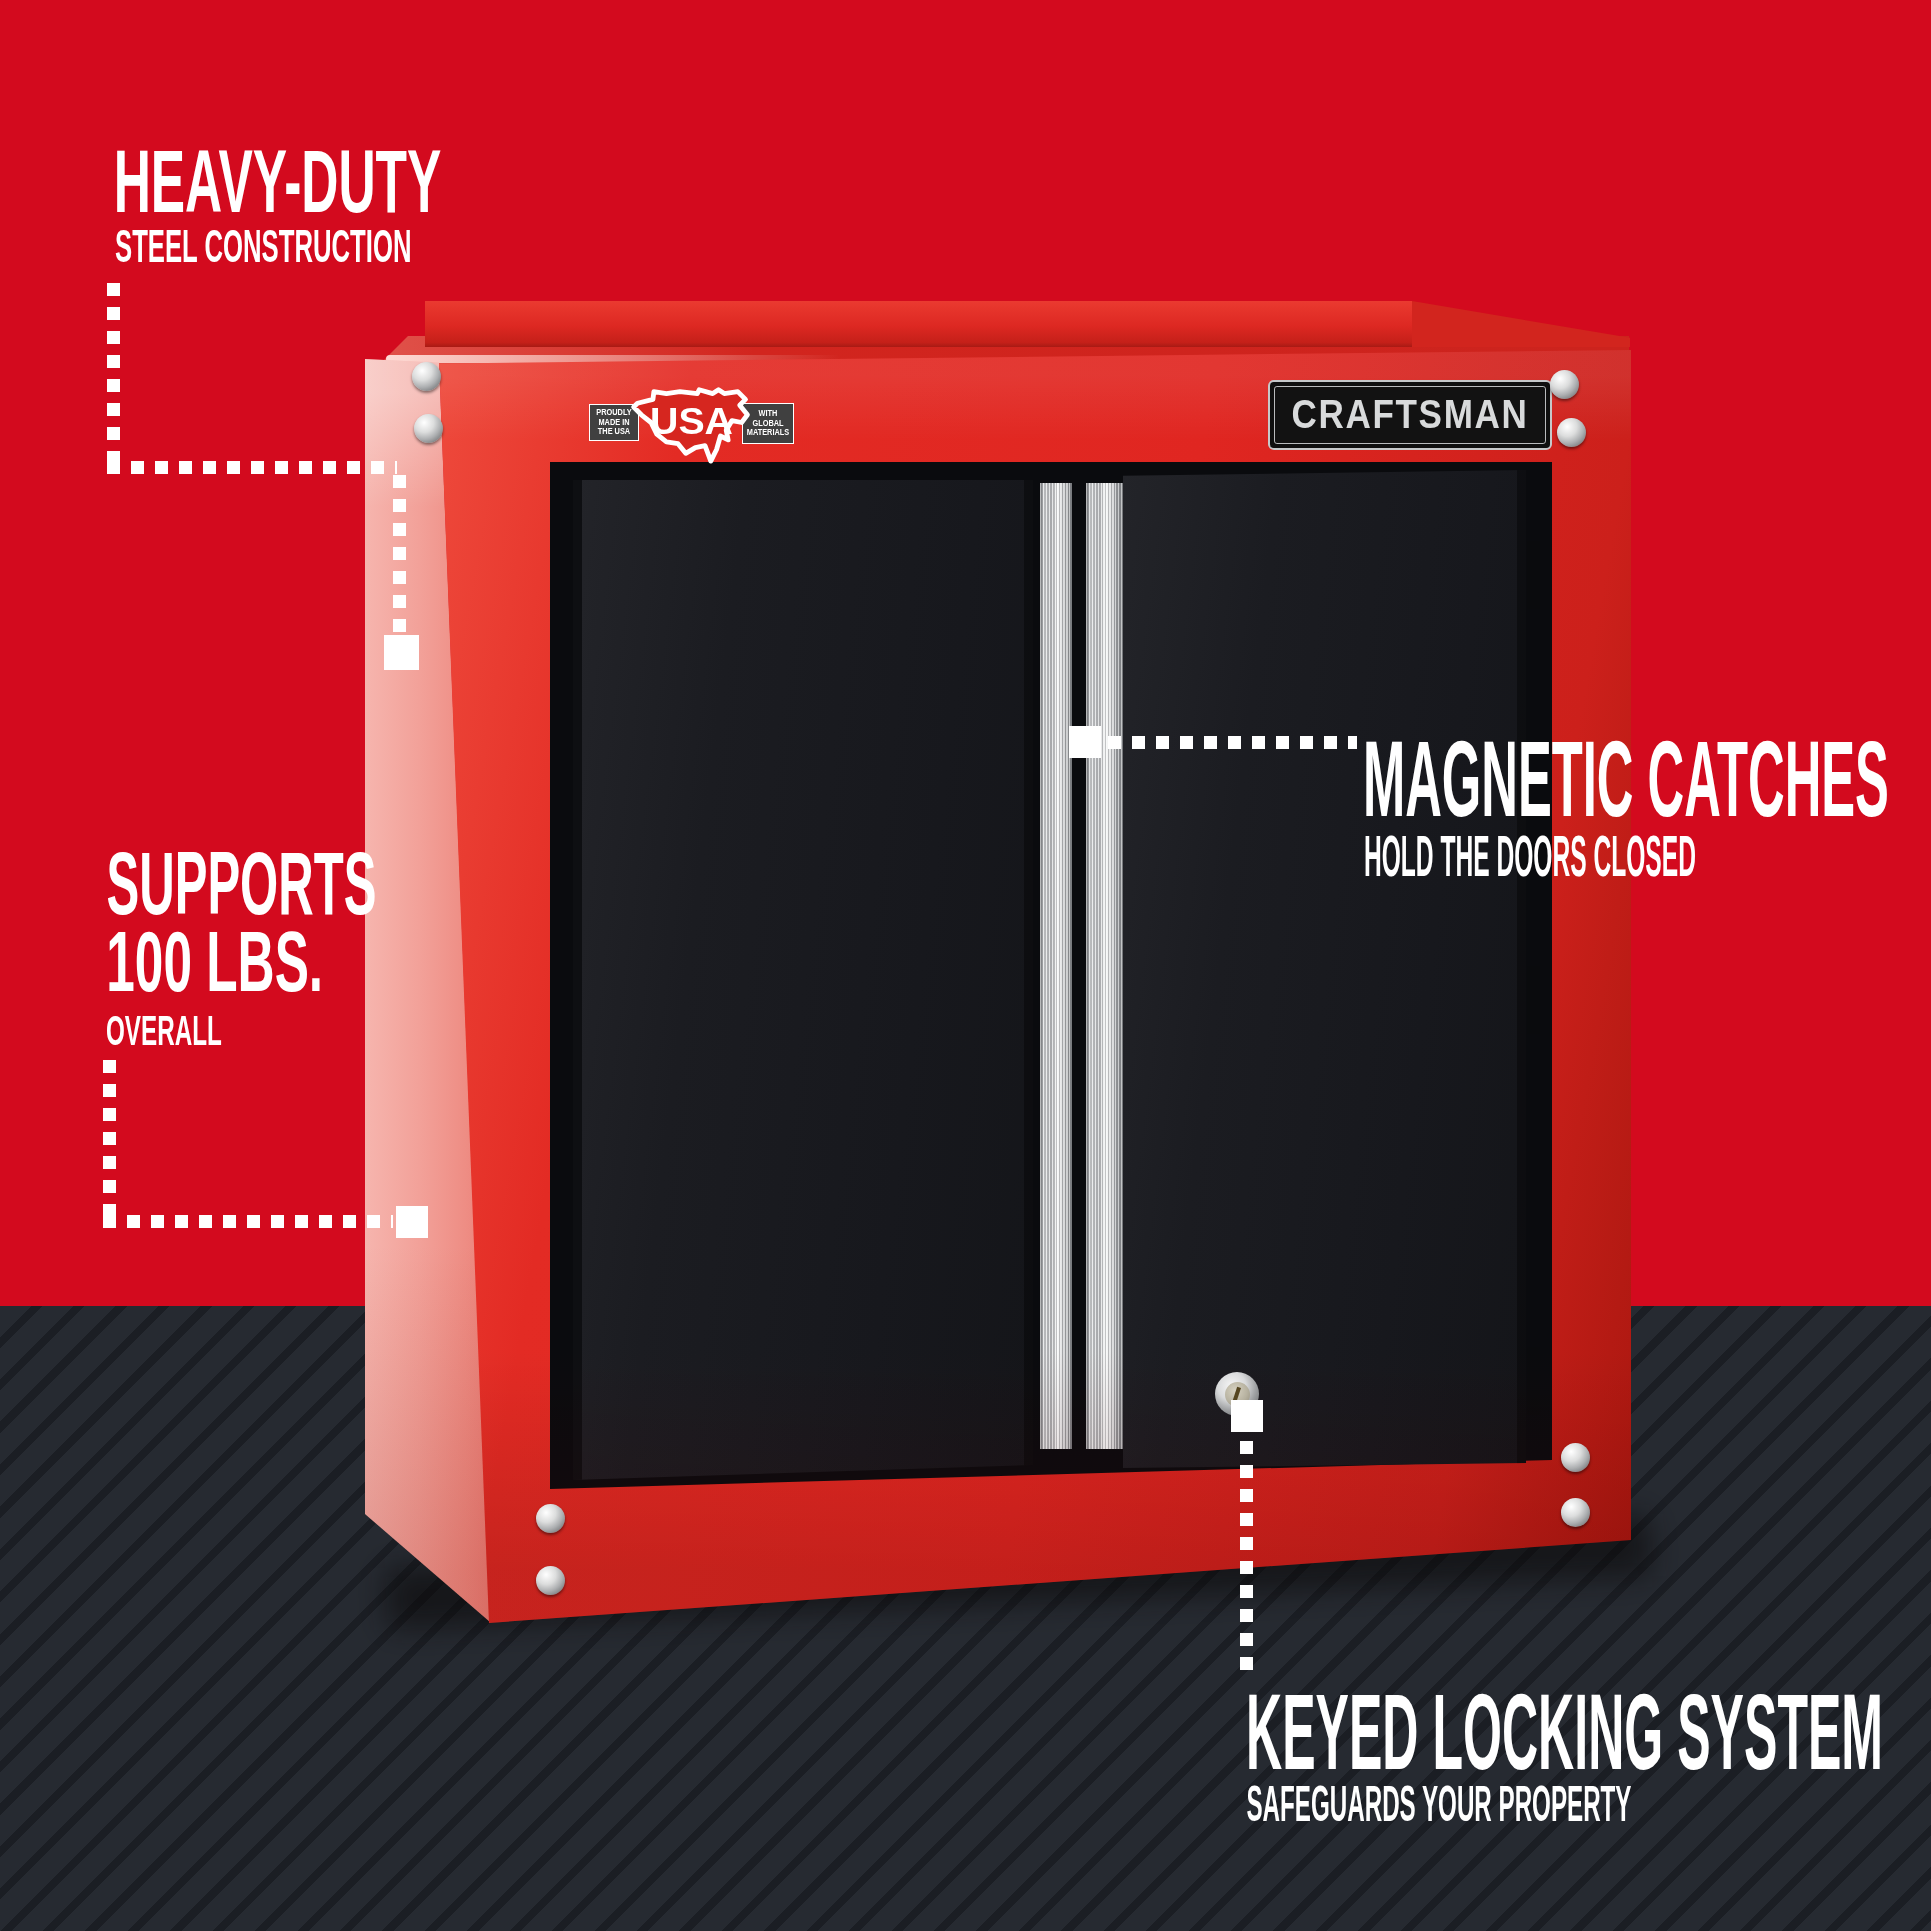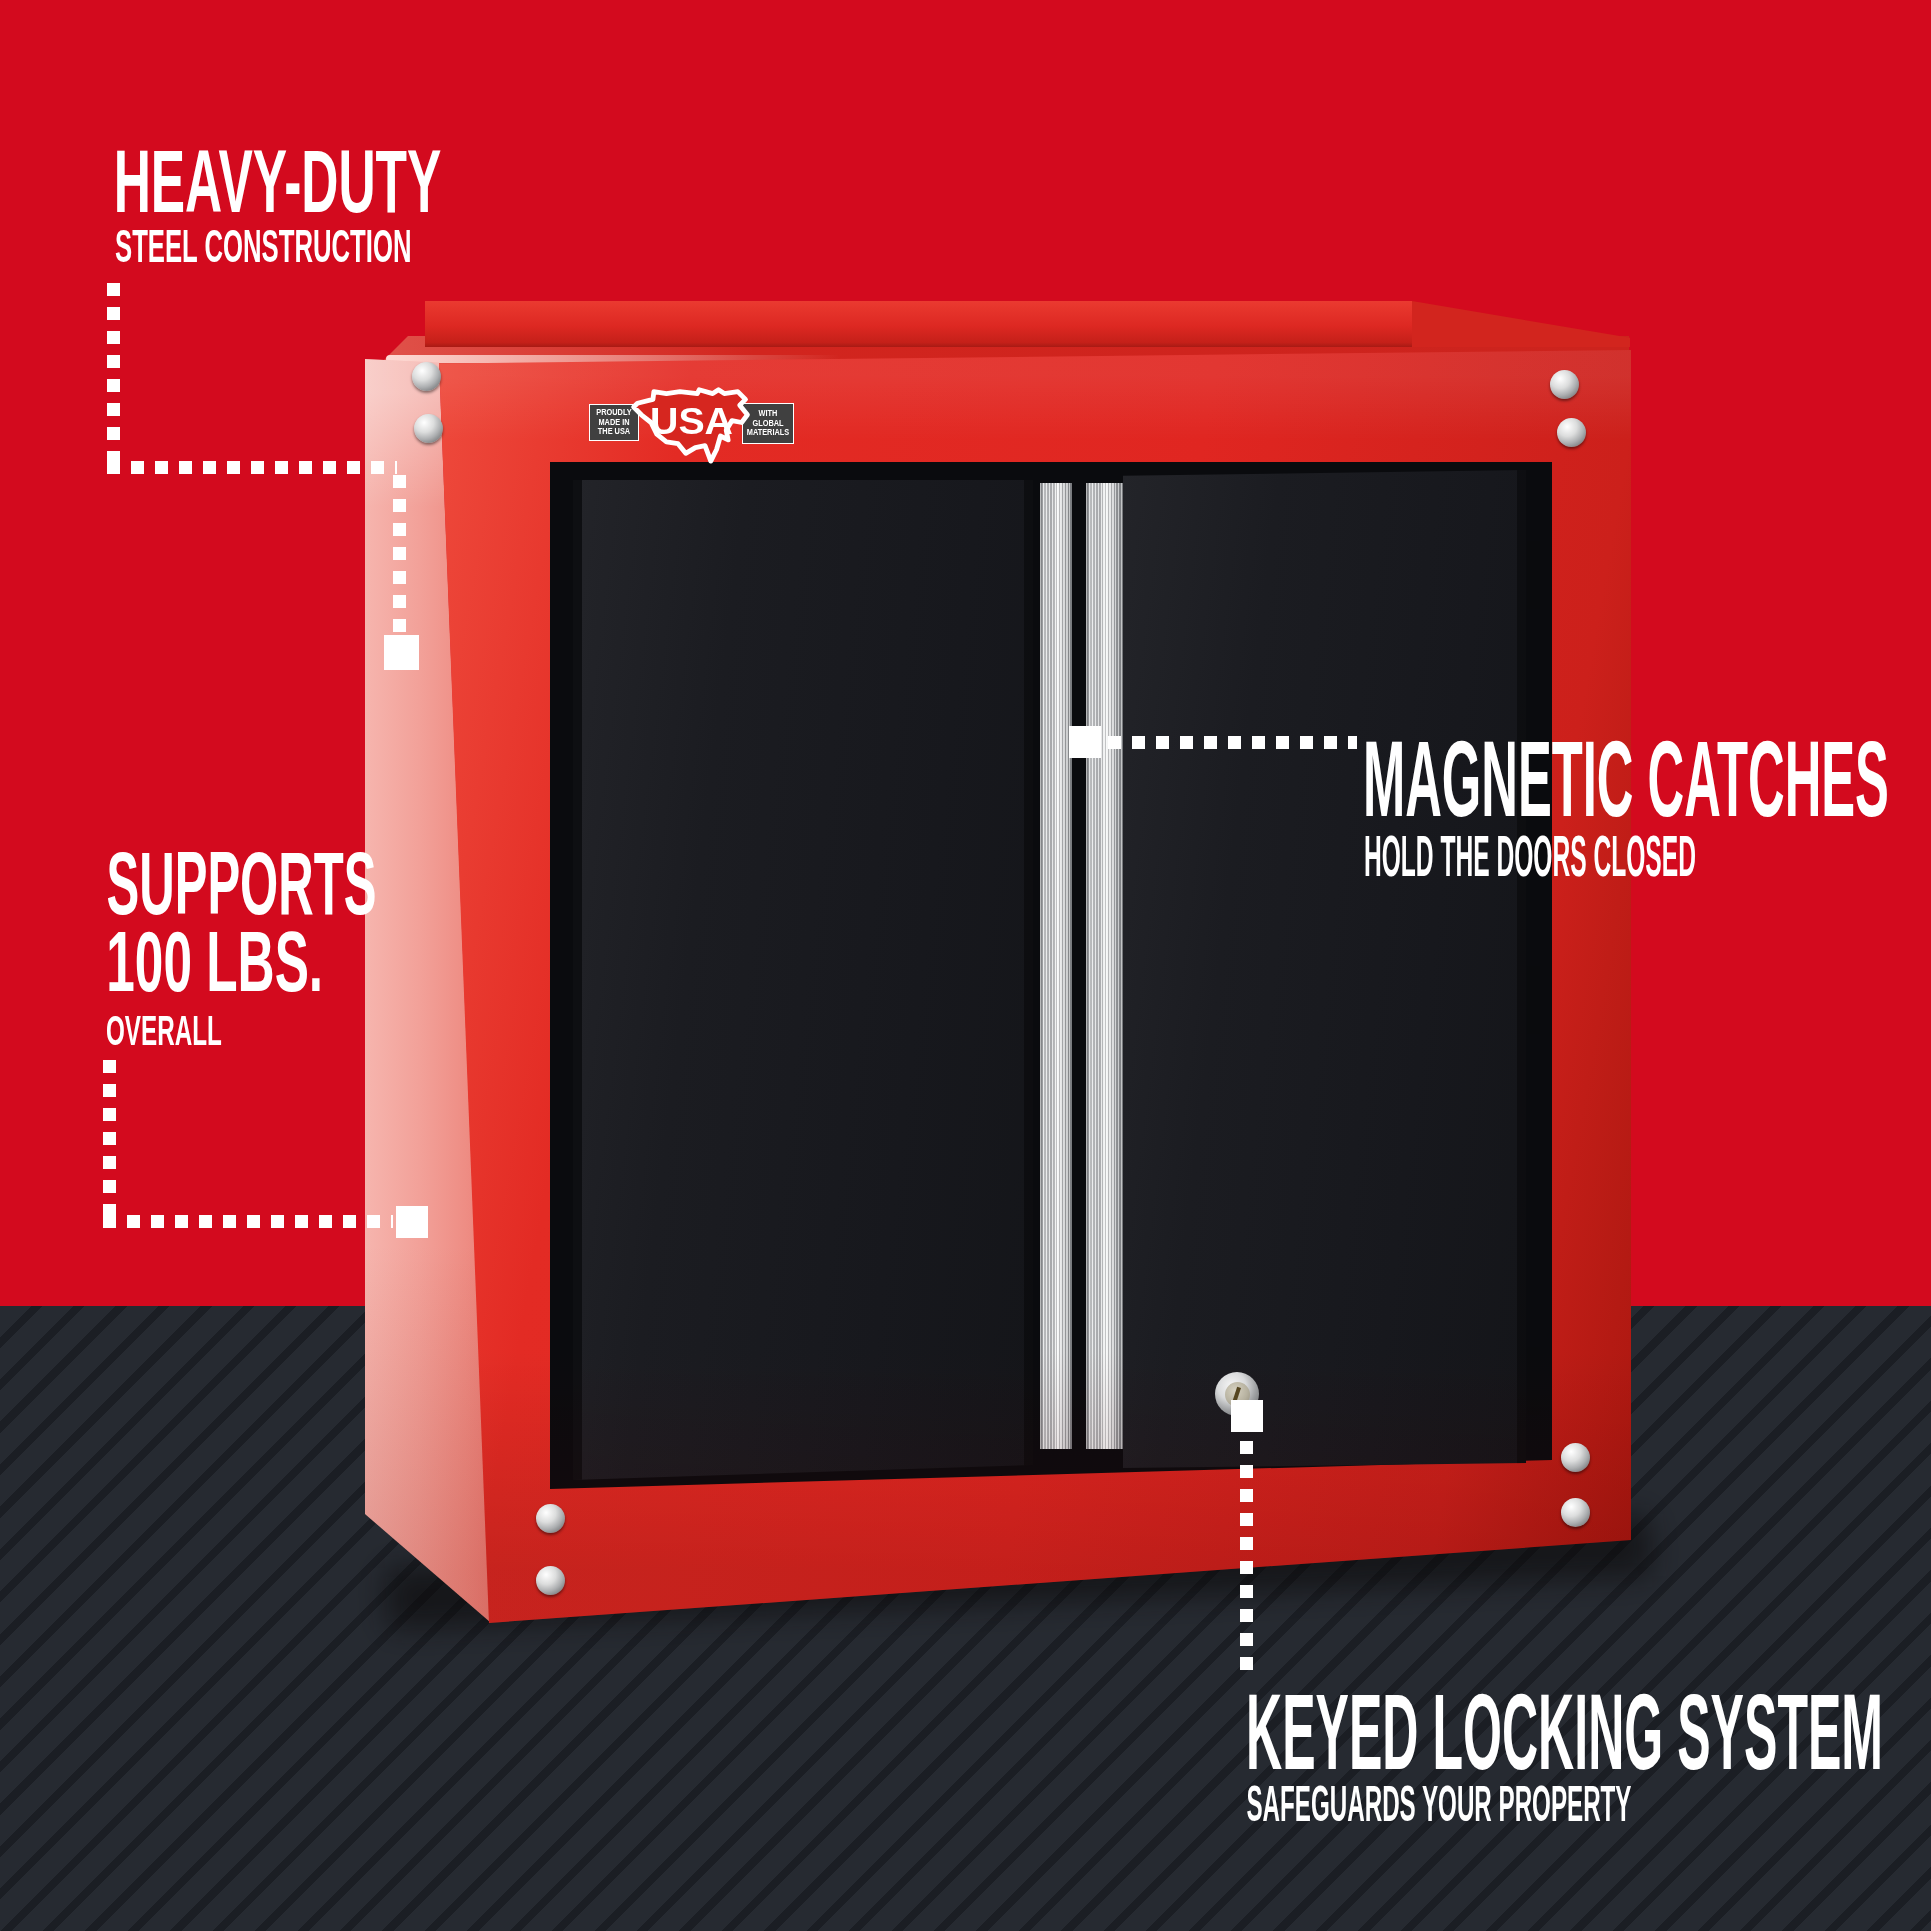--- a/index.html
+++ b/index.html
@@ -111,20 +111,27 @@
       <div class="door-edge-r"></div>
     </div>
     <div class="handle handle-a"></div>
     <div class="handle handle-b"></div>
     <div class="hinge" style="top:191px"></div>
     <div class="hinge" style="top:616px"></div>
     <div class="hinge" style="top:997px"></div>
     <div class="face-shade"></div>
   </div>
 
+  <div class="abs logo-plate">
+    <div class="logo-inner">
+      <svg class="logo-svg" width="270" height="56" viewBox="0 0 280 58">
+        <text x="17" y="43" font-size="42" textLength="246" lengthAdjust="spacingAndGlyphs">CRAFTSMAN</text>
+      </svg>
+    </div>
+  </div>
 
   <div class="abs badge">
     <div class="badge-box badge-left">
       <div>PROUDLY</div>
       <div>MADE IN</div>
       <div>THE USA</div>
     </div>
     <div class="badge-box badge-right">
       <div>WITH</div>
       <div>GLOBAL</div>

